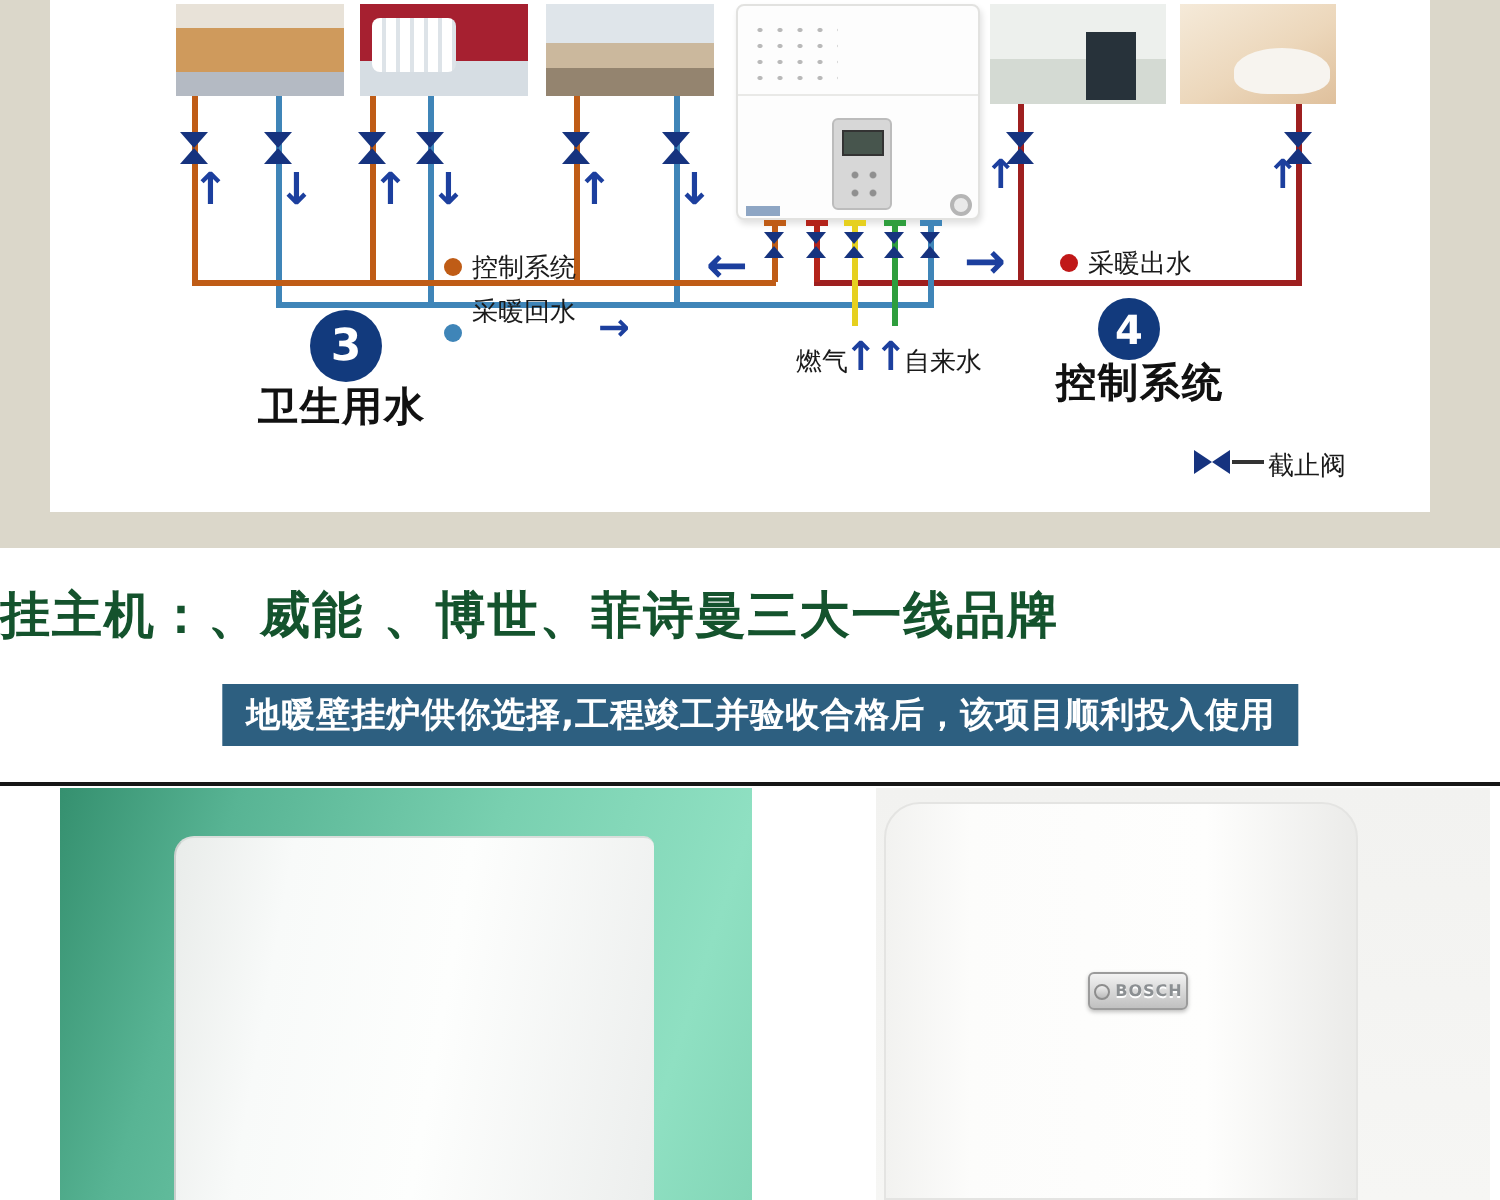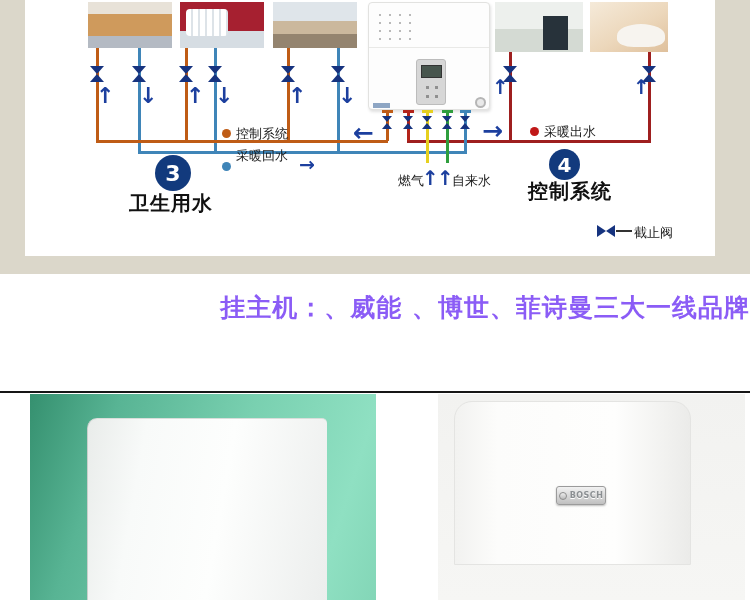--- a/index.html
+++ b/index.html
@@ -59,36 +59,36 @@
   .sight{position:absolute;left:106px;top:94px;width:11px;height:11px;border:2px solid #b5b5b5;border-radius:50%;background:#e9e9e9}
   .blabel{position:absolute;left:4px;top:100px;width:17px;height:5px;background:#8ea6c4}
 
   
   .tri{position:absolute;width:0;height:0}
   .tri.r{border-top:6px solid transparent;border-bottom:6px solid transparent;border-left:9px solid var(--navy)}
   .tri.l{border-top:6px solid transparent;border-bottom:6px solid transparent;border-right:9px solid var(--navy)}
 
   .note{position:absolute;left:88px;top:223px;font-size:13px;color:#222;white-space:nowrap;letter-spacing:0}
 
-  .brands-title{position:absolute;left:0;top:291px;width:750px;text-align:right;
-    color:#8b5cf6;font-weight:700;font-size:25px;letter-spacing:1px}
+  .brands-title{position:absolute;left:0;top:291px;width:750px;text-align:left;
+    color:#14532d;font-weight:700;font-size:25px;letter-spacing:1px}
   .banner{position:absolute;left:375px;top:342px;transform:translateX(-49%);
     background:#2d5f80;color:#fff;font-weight:700;font-size:17px;
     padding:4px 12px;white-space:nowrap;letter-spacing:0.5px}
   .rule{position:absolute;left:0;top:391px;width:750px;height:2px;background:#161616}
 
   
   .vaillant-photo{position:absolute;left:30px;top:394px;width:346px;height:206px;
     background:linear-gradient(108deg,#35906f 0%,#58b494 22%,#79d0b0 55%,#8fe0c2 85%,#83d6b7 100%)}
   .vaillant-body{position:absolute;left:57px;top:24px;width:240px;height:182px;
     border-radius:10px 5px 0 0;border-top:1px solid #d9dedb;border-left:1px solid #c9cfcc;
     background:linear-gradient(100deg,#e9ecea 0%,#f8faf9 22%,#fdfefd 55%,#eceeed 100%)}
   .bosch-photo{position:absolute;left:438px;top:394px;width:307px;height:206px;
     background:linear-gradient(180deg,#f2f2f0,#f6f6f4)}
-  .bosch-body{position:absolute;left:16px;top:7px;width:237px;height:164px;
+  .bosch-body{position:absolute;left:4px;top:7px;width:237px;height:199px;
     border:1px solid #e4e4e2;border-radius:18px 18px 0 0;
     background:linear-gradient(90deg,#f2f2f0 0%,#fcfcfb 18%,#fefefd 68%,#ebebe9 100%)}
   .bosch-badge{position:absolute;left:101px;top:84px;width:50px;height:19px;
     background:linear-gradient(180deg,#f2f2f2,#c0c0c0);border:1px solid #9b9b9b;border-radius:3px;
     display:flex;align-items:center;justify-content:center;gap:3px;box-shadow:0 1px 2px rgba(0,0,0,.25)}
   .bosch-emblem{width:8px;height:8px;border:1px solid #8d8d8d;border-radius:50%;
     background:linear-gradient(180deg,#eee,#bbb)}
   .bosch-text{font-size:8px;font-weight:700;color:#8b8f92;letter-spacing:0.5px;text-shadow:0 1px 0 #fff}
 
   
@@ -199,20 +199,21 @@
     <span>4</span>
   </div>
   <div class="step-title" style="left:528px;top:178px">控制系统</div>
 
   <div class="tri r" style="left:597px;top:225px"></div>
   <div class="tri l" style="left:606px;top:225px"></div>
   <div class="abs" style="left:616px;top:230px;width:16px;height:2px;background:#333"></div>
   <span class="lbl" style="left:634px;top:224px">截止阀</span>
 
   <div class="brands-title">挂主机：、威能 、博世、菲诗曼三大一线品牌</div>
+  <div class="banner">地暖壁挂炉供你选择,工程竣工并验收合格后，该项目顺利投入使用</div>
 
   <div class="rule"></div>
 
   <div class="vaillant-photo">
     <div class="vaillant-body"></div>
   </div>
   <div class="bosch-photo">
     <div class="bosch-body">
       <div class="bosch-badge">
         <span class="bosch-emblem"></span>

